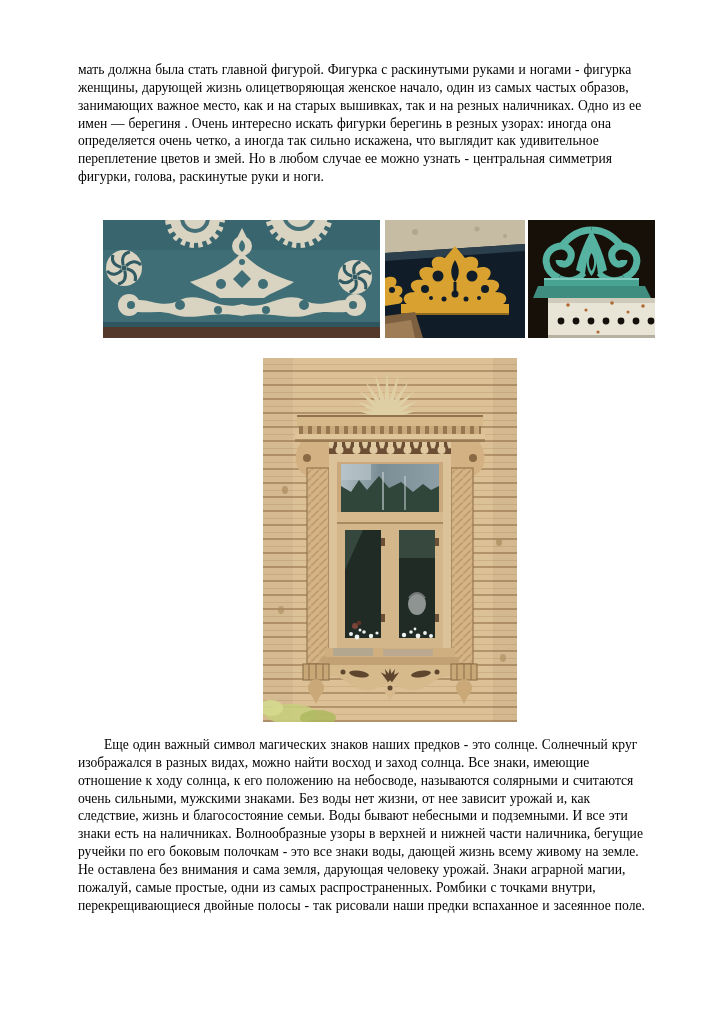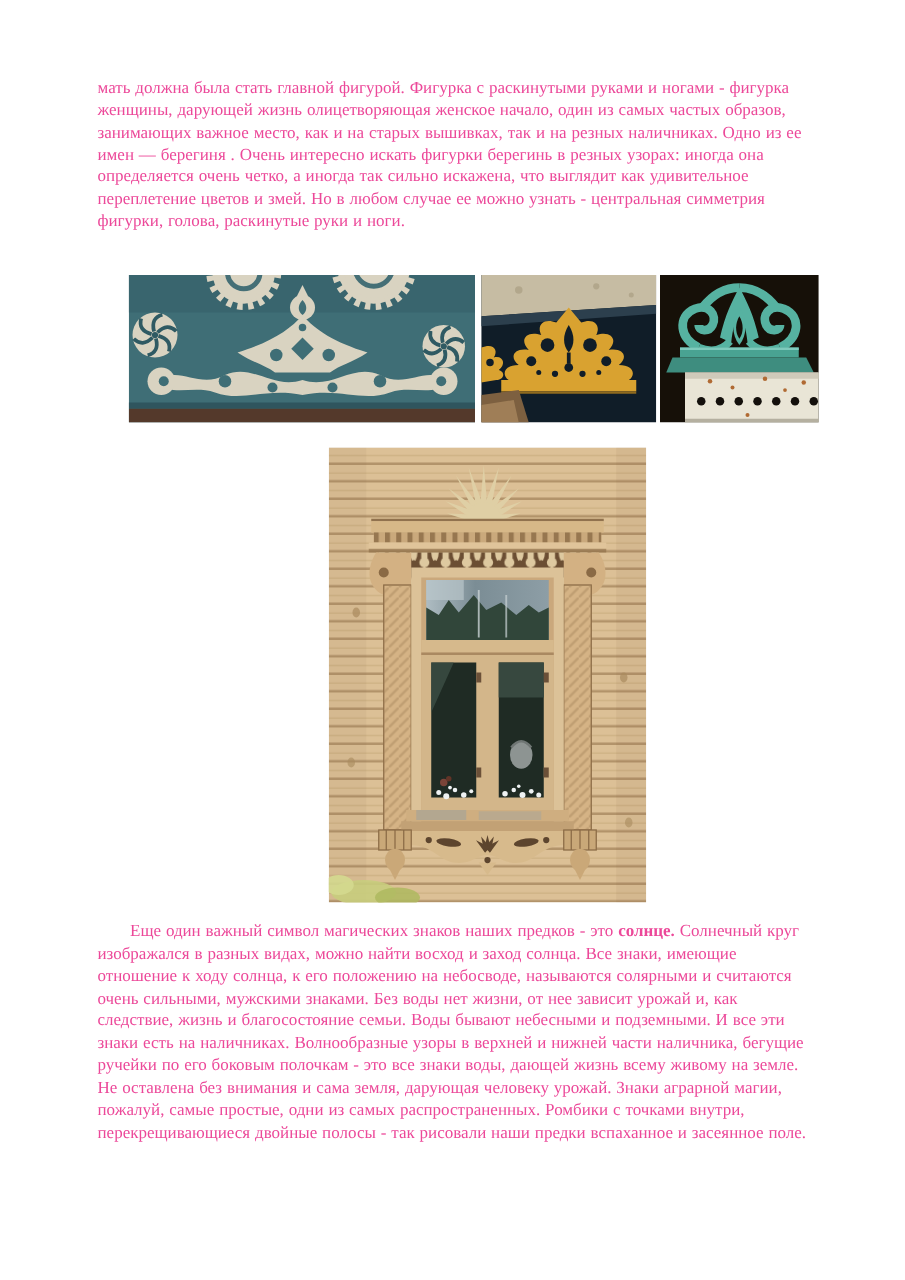--- a/index.html
+++ b/index.html
@@ -1,22 +1,22 @@
 <!DOCTYPE html>
 <html><head>
 <meta charset="utf-8">
 <style>
   html,body{margin:0;padding:0;background:#ffffff;}
   .page{position:relative;width:724px;height:1024px;background:#ffffff;overflow:hidden;
-        font-family:"Liberation Serif","DejaVu Serif",serif;color:#ec4899;}
+        font-family:"Liberation Serif","DejaVu Serif",serif;color:#000000;}
   .para{position:absolute;left:78px;width:573px;font-size:13.6px;line-height:17.85px;
         margin:0;text-align:left;word-spacing:0.5px;}
   #para1{top:61px;}
   #para2{top:736px;text-indent:26px;}
-  .para b{font-weight:bold;}
+  .para b{font-weight:normal;}
   .fig{position:absolute;margin:0;padding:0;line-height:0;}
   #fig-ornament-teal{left:103px;top:220px;}
   #fig-ornament-yellow{left:385px;top:220px;}
   #fig-ornament-turquoise{left:528px;top:220px;}
   #fig-window{left:263px;top:358px;}
   svg{display:block;}
 </style>
 </head>
 <body>
 

